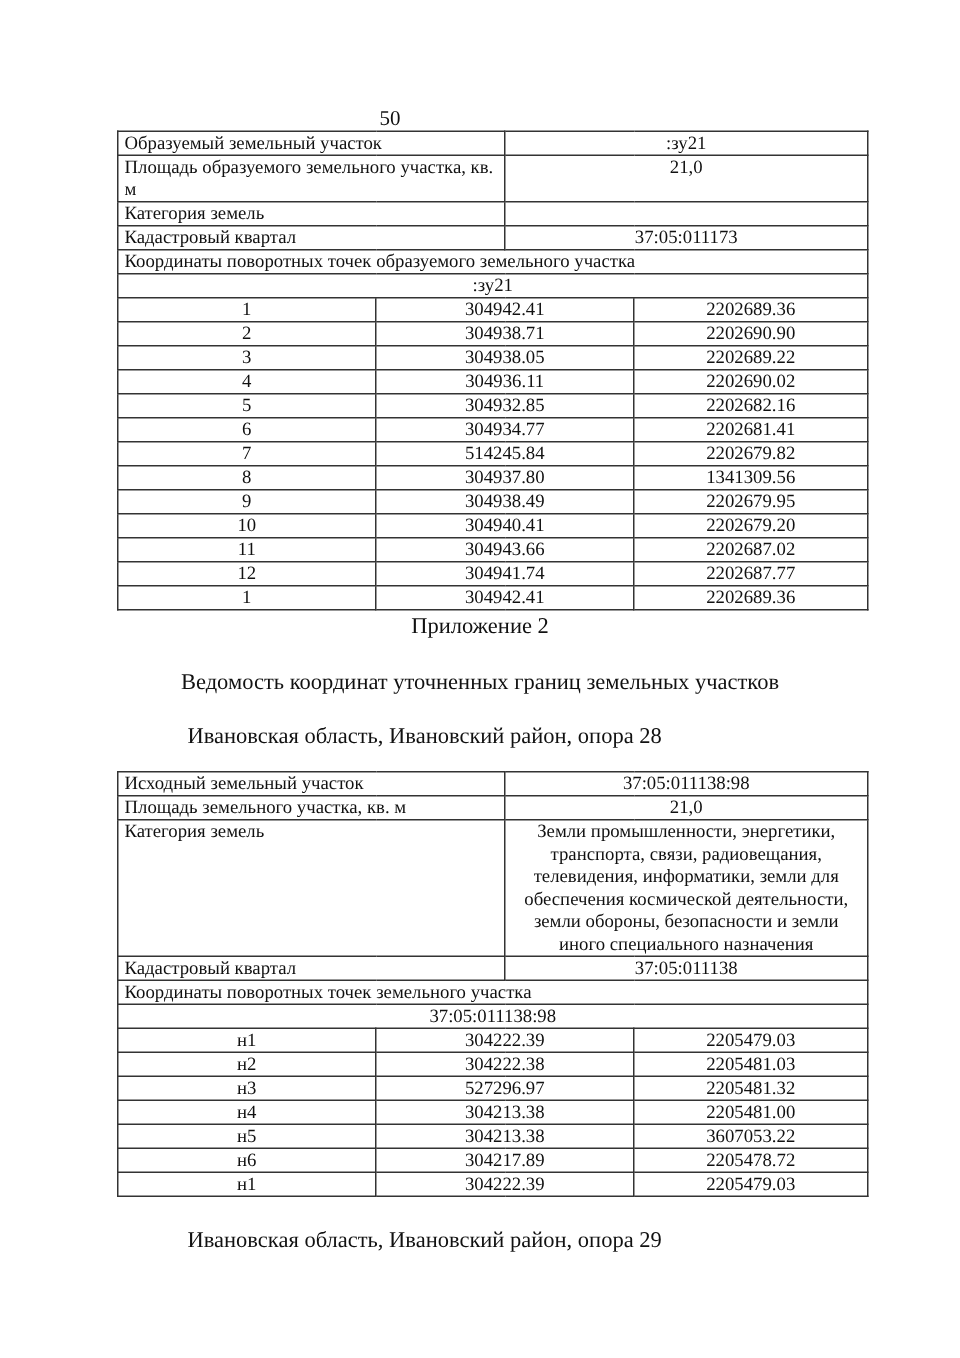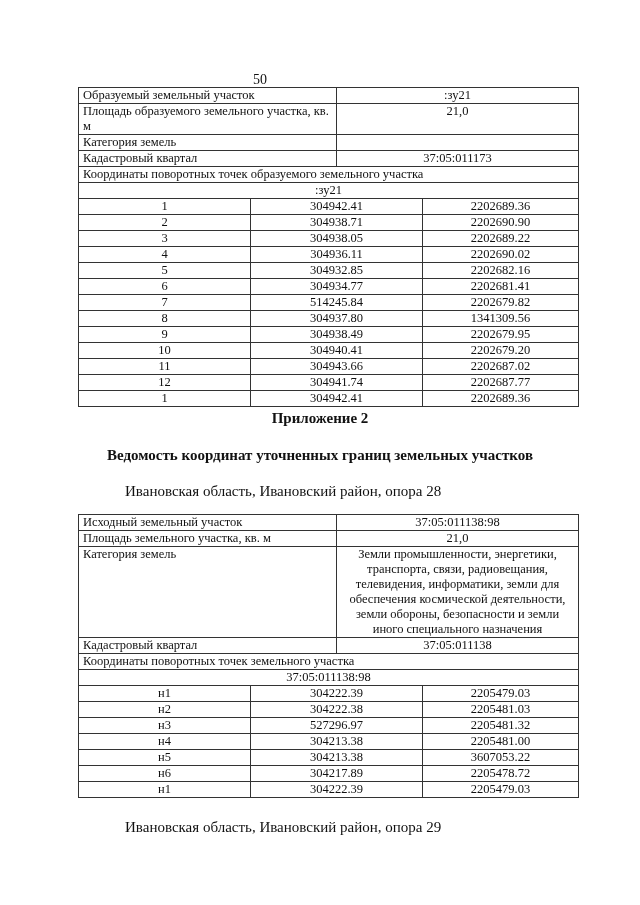--- a/index.html
+++ b/index.html
@@ -5,21 +5,21 @@
     html, body { margin: 0; padding: 0; background: #ffffff; }
     body { width: 640px; height: 905px; position: relative; overflow: hidden;
            font-family: "Liberation Serif", "DejaVu Serif", serif; color: #111; }
     .page-number { position: absolute; top: 36px; left: 0; width: 520px; text-align: center; font-size: 14px; margin-top: 36px; }
     table.doc { position: absolute; left: 78px; width: 500px; border-collapse: collapse; font-size: 12.5px; line-height: 15px; table-layout: fixed; }
     table.doc td { border: 1px solid #333; padding: 0 4px; vertical-align: top; }
     td.c { text-align: center; }
     td.l { text-align: left; }
     .t1 { top: 87px; }
     .t2 { top: 514px; }
-    .heading { position: absolute; left: 0; width: 640px; text-align: center; font-size: 15px; font-weight: bold; }
+    .heading { position: absolute; left: 0; width: 640px; text-align: center; font-size: 15px; }
     .h-app { top: 410px; }
     .h-title { top: 447px; }
     .region { position: absolute; left: 125px; font-size: 15px; }
     .r1 { top: 483px; }
     .r2 { top: 802px; margin-top: 17px; }
   </style>
 </head>
 <body>
 
 <div class="page-number">50</div>

